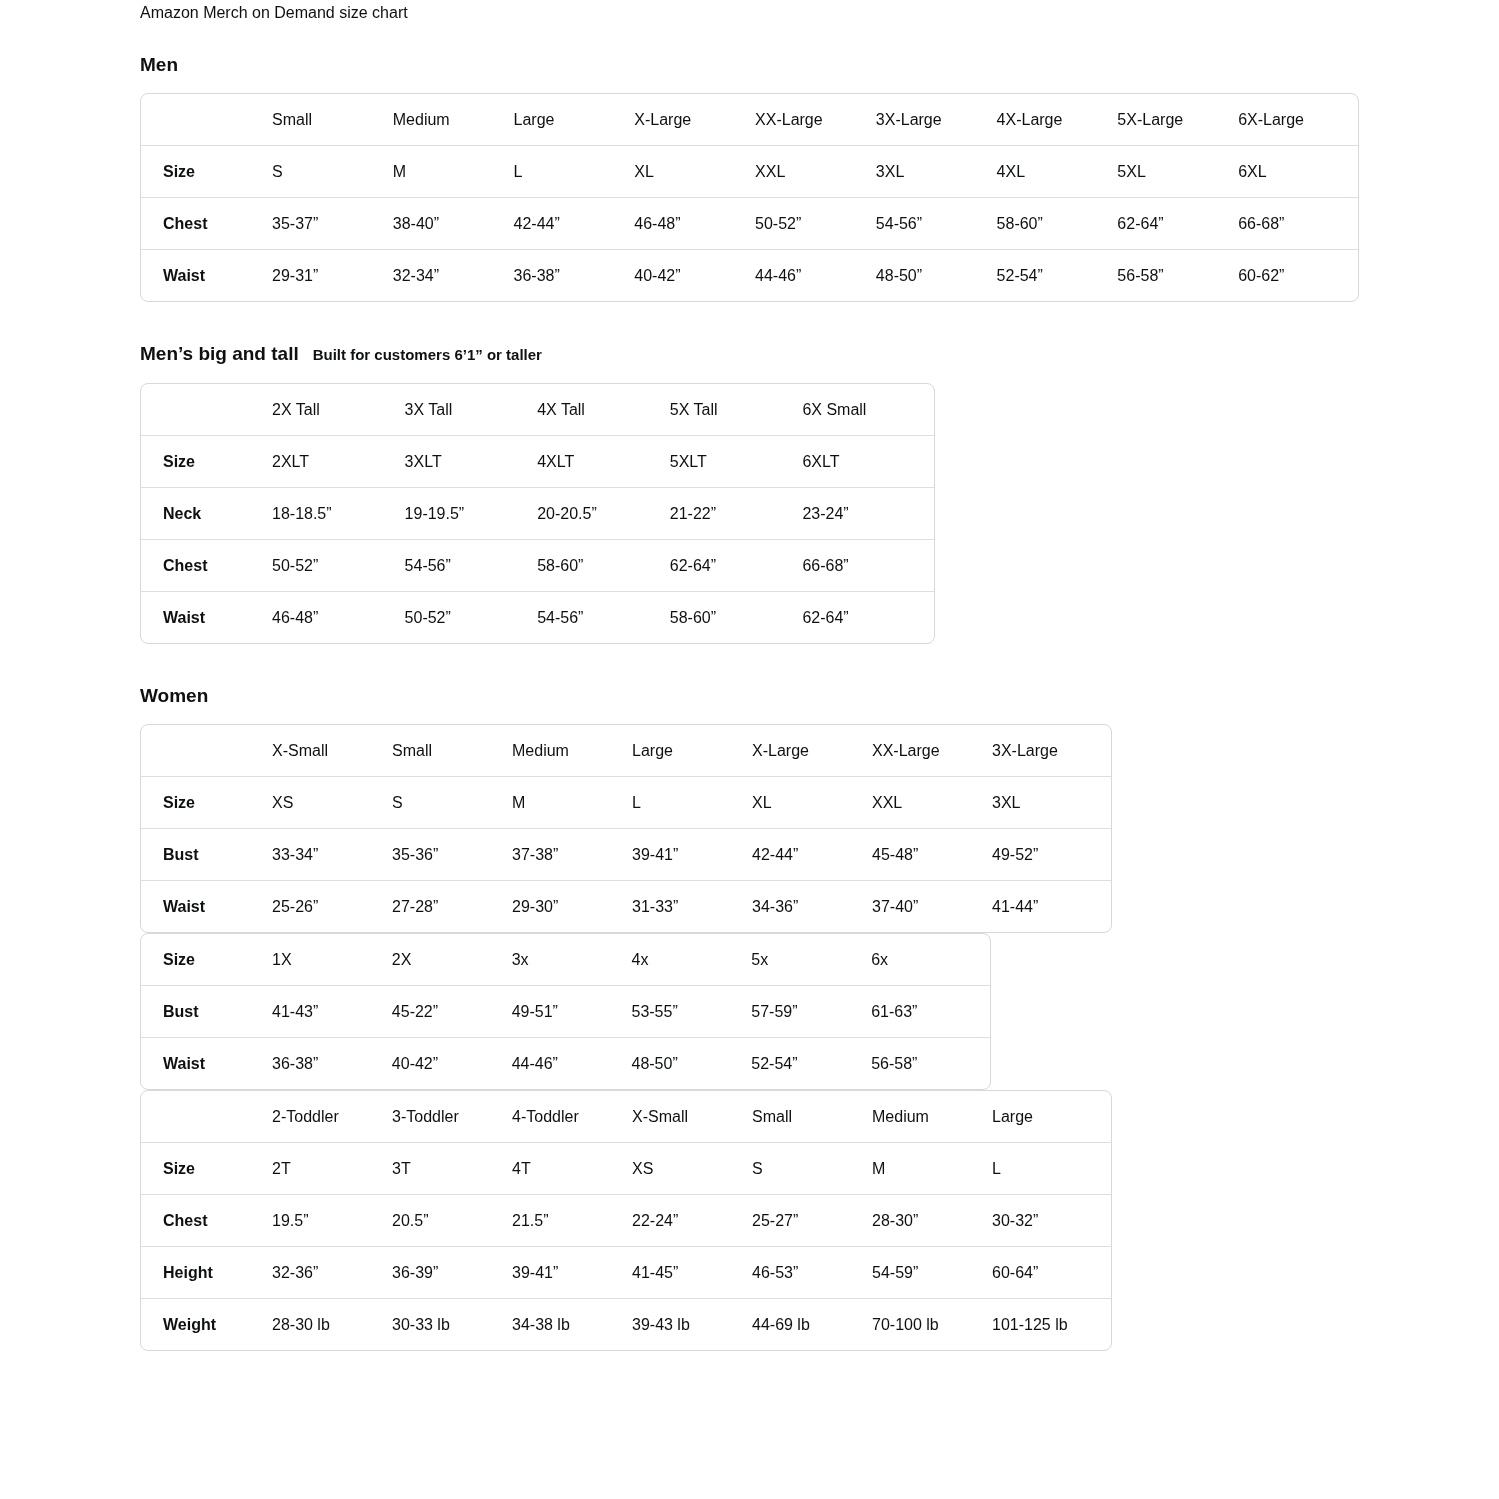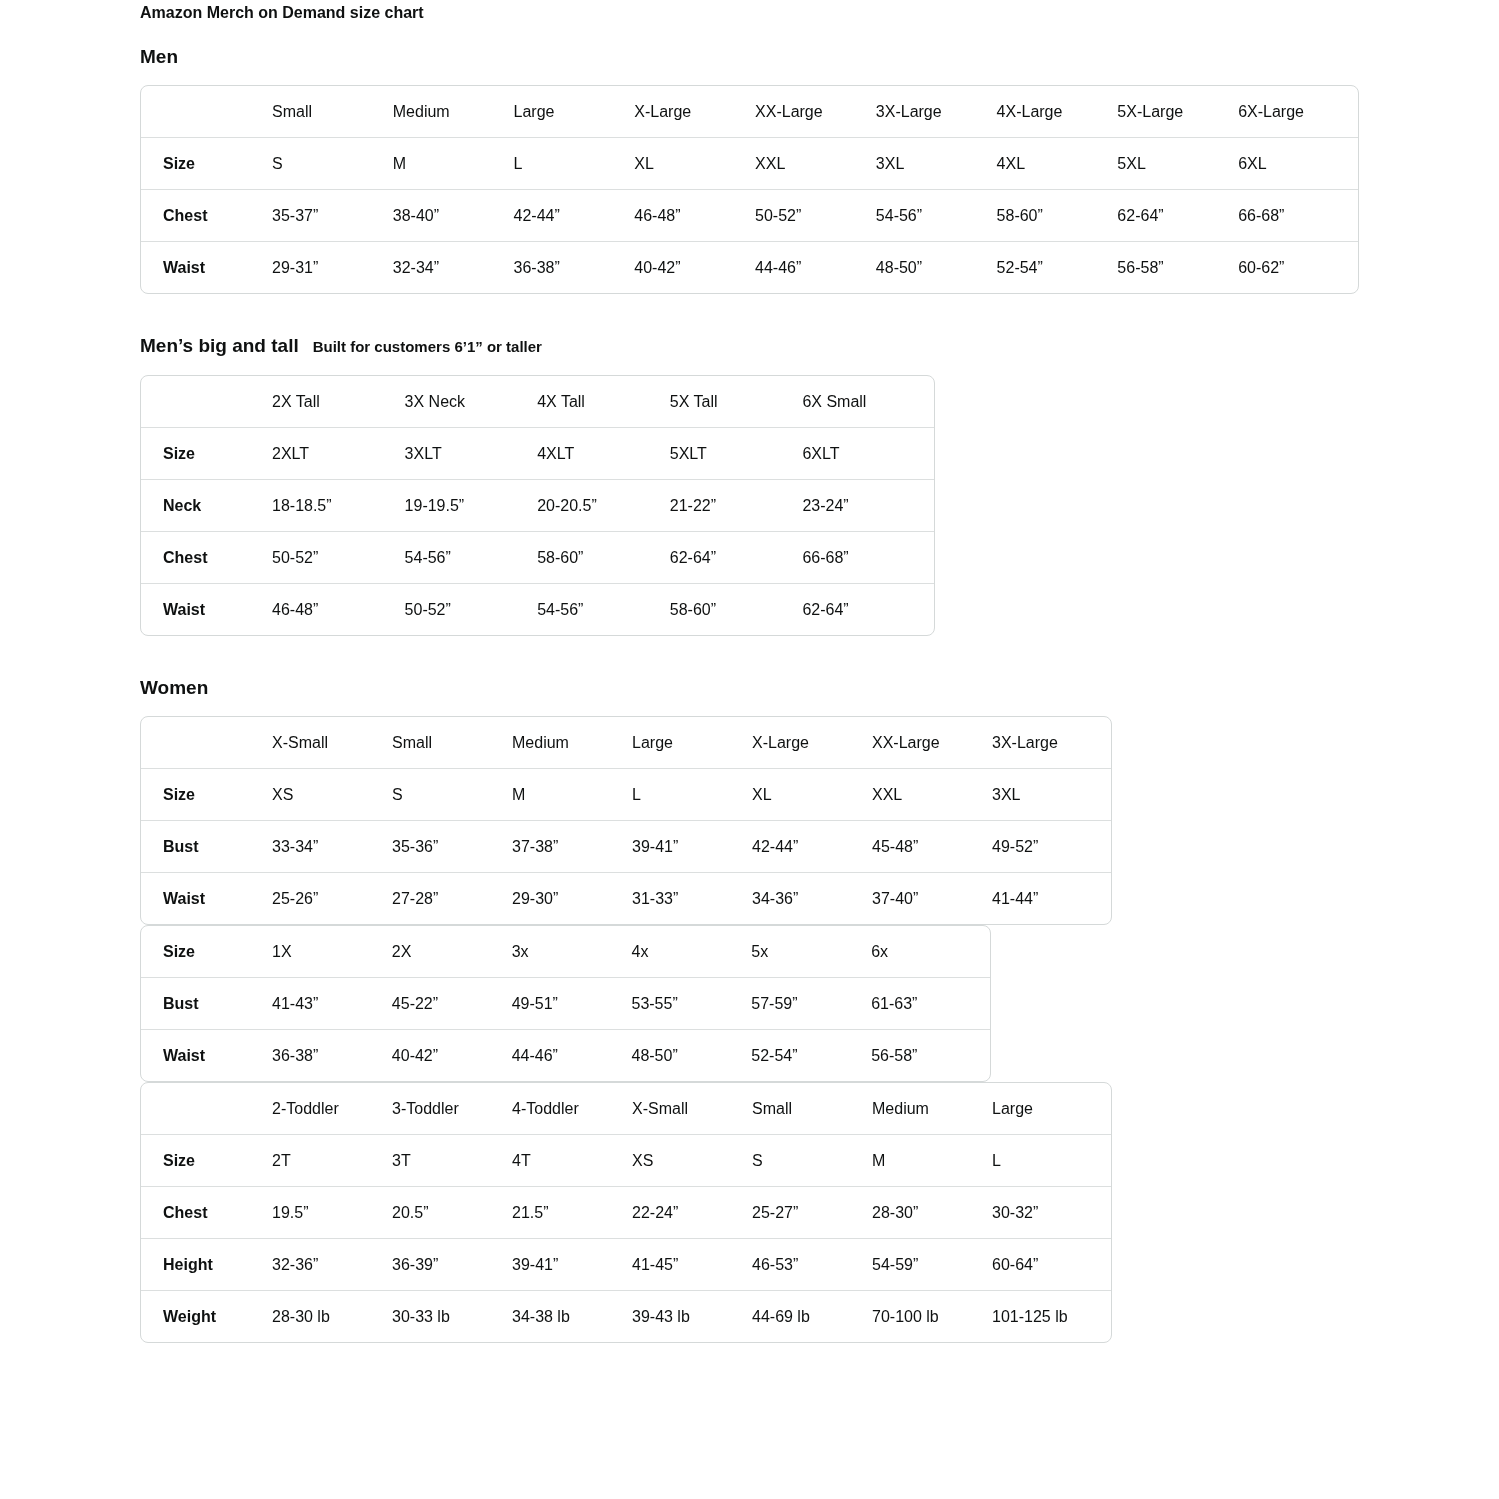--- a/index.html
+++ b/index.html
@@ -13,32 +13,32 @@
     overflow: hidden;
   }
   .page {
     padding: 2px 0 0 140px;
     box-sizing: border-box;
     width: 1499px;
   }
   .page-title {
     font-size: 16px;
     line-height: 22px;
-    font-weight: 700;
+    font-weight: 400;
     color: #0f1111;
   }
   .section-heading {
     margin: 41px 0 17px 0;
     font-size: 19px;
     line-height: 22px;
     font-weight: 700;
     color: #0f1111;
   }
   .section:first-child .section-heading {
-    margin-top: 22px;
+    margin-top: 30px;
   }
   .section-heading .subtitle {
     font-size: 15px;
     font-weight: 700;
     margin-left: 14px;
     color: #0f1111;
   }
   table.size-table {
     border-collapse: separate;
     border-spacing: 0;
@@ -153,21 +153,21 @@
             <col>
             <col>
             <col>
             <col>
             <col>
           </colgroup>
           <tbody>
             <tr class="header-row">
               <td class="label-cell"></td>
               <td class="data-cell">2X Tall</td>
-              <td class="data-cell">3X Neck</td>
+              <td class="data-cell">3X Tall</td>
               <td class="data-cell">4X Tall</td>
               <td class="data-cell">5X Tall</td>
               <td class="data-cell">6X Small</td>
             </tr>
             <tr>
               <td class="label-cell">Size</td>
               <td class="data-cell">2XLT</td>
               <td class="data-cell">3XLT</td>
               <td class="data-cell">4XLT</td>
               <td class="data-cell">5XLT</td>

